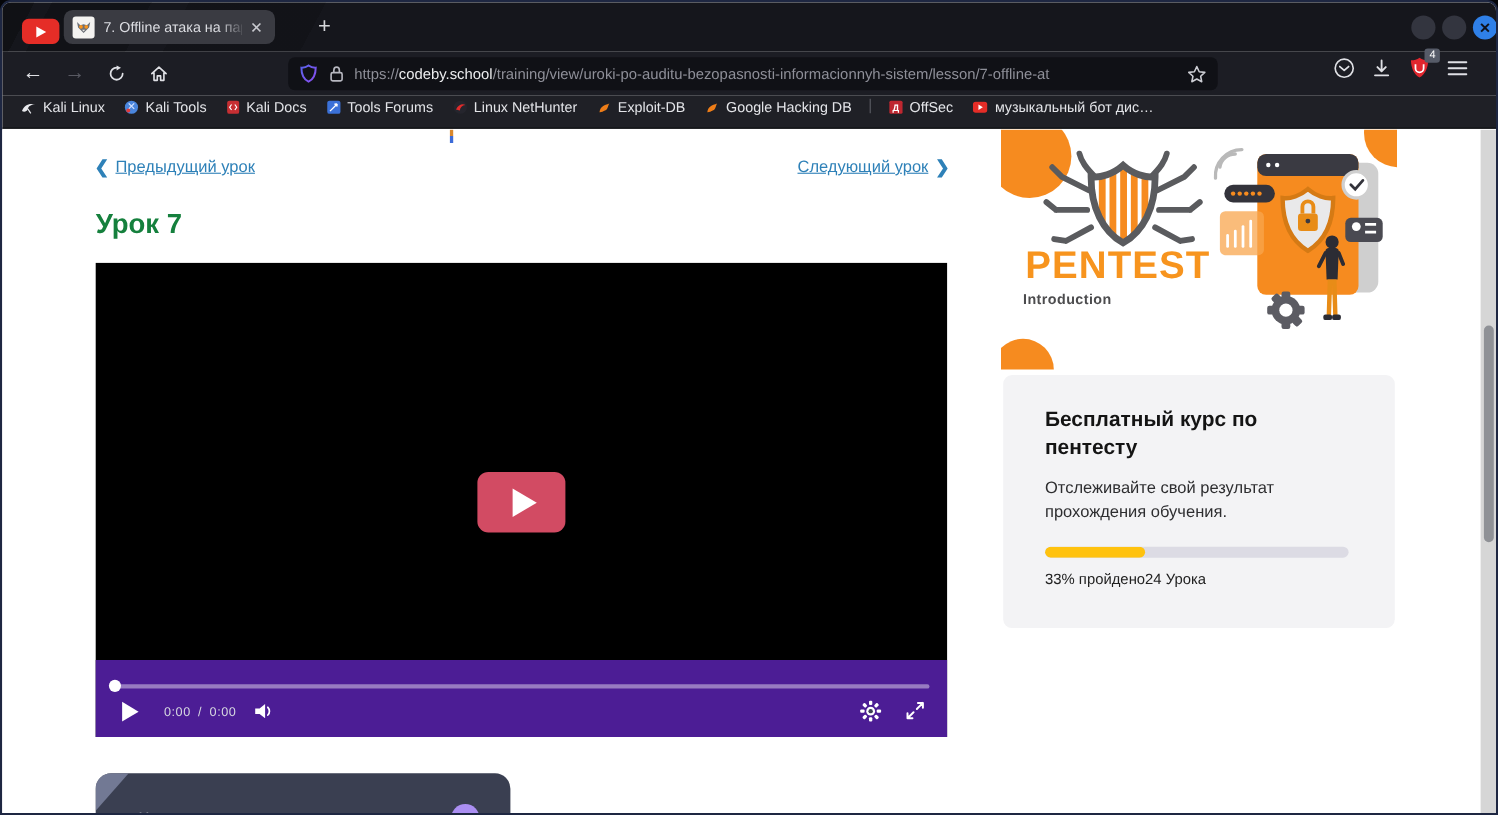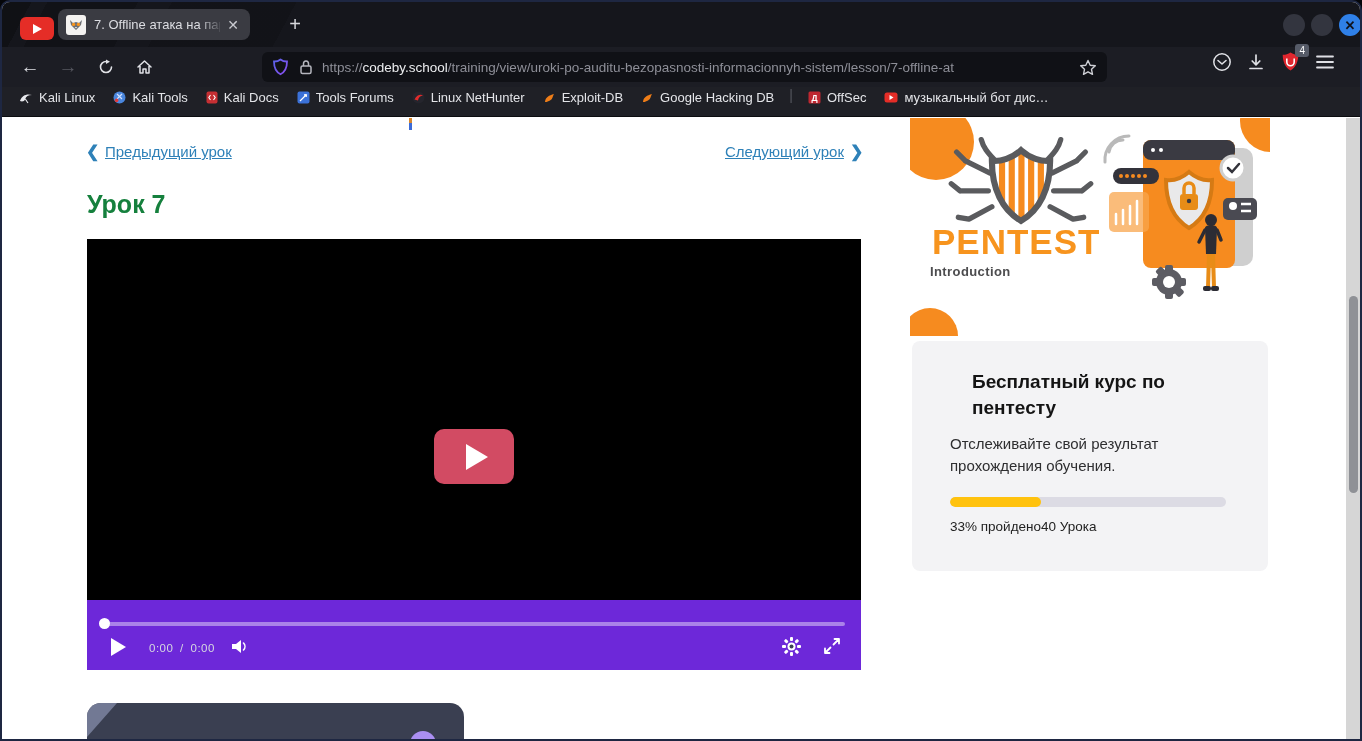--- a/index.html
+++ b/index.html
@@ -45,35 +45,35 @@
   
   #page { position:absolute; left:0; top:116px; width:1358px; height:623px; background:#fff; }
   .caret-frag { left:407px; top:0px; width:3px; height:12px; background:linear-gradient(#d8882e 0 45%, #3c6bd8 45% 100%); }
   .lesson-nav-link { font-size:15px; color:#2e81b8; text-decoration:underline; }
   .chev { color:#2e81b8; font-size:16px; font-weight:bold; text-decoration:none; }
   #lesson-title { left:85px; top:72px; font-size:25px; color:#15803d; font-weight:700; }
   
   #player { left:85px; top:121px; width:774px; height:431px; background:#000; }
   #bigplay { left:347px; top:190px; width:80px; height:55px; background:#d24b63; border-radius:10px; display:flex; align-items:center; justify-content:center; }
   #bigplay .tri { width:0; height:0; border-left:22px solid #fff; border-top:13px solid transparent; border-bottom:13px solid transparent; margin-left:5px; }
-  #ctrlbar { left:0; top:361px; width:774px; height:70px; background:#6d28d9; }
+  #ctrlbar { left:0; top:361px; width:774px; height:70px; background:#4c1d95; }
   #seek { left:16px; top:22px; width:742px; height:4px; background:rgba(255,255,255,.42); border-radius:2px; }
   #seekdot { left:12px; top:18px; width:11px; height:11px; background:#fff; border-radius:50%; }
   .timetxt { color:#d6d8e0; font-size:11.5px; letter-spacing:.5px; }
   
   #chat { left:85px; top:585px; width:377px; height:60px; background:#3a3f51; border-radius:14px 14px 0 0; overflow:hidden; color:#fff; }
   #chat .fold { position:absolute; left:0; top:0; width:0; height:0; border-left:30px solid #7d84a0; border-bottom:34px solid transparent; opacity:.85; }
   #chat .label { position:absolute; left:39px; top:33px; font-size:15px; }
   
   #banner { left:908px; top:0px; width:360px; height:218px; background:#fff; overflow:hidden; }
   .ocircle { background:#f68b1f; border-radius:50%; }
   #brand-title { left:22px; top:104px; font-size:35px; font-weight:800; color:#f7941e; letter-spacing:1px; }
   #brand-sub { left:20px; top:146px; font-size:13px; font-weight:700; color:#4c4c4e; letter-spacing:.4px; }
   #card { left:910px; top:223px; width:356px; height:230px; background:#f3f3f5; border-radius:8px; }
-  #card .title { position:absolute; left:38px; top:28px; width:280px; font-size:19px; font-weight:700; color:#141414; line-height:1.35;margin-left:22px; }
+  #card .title { position:absolute; left:38px; top:28px; width:280px; font-size:19px; font-weight:700; color:#141414; line-height:1.35; }
   #card .desc { position:absolute; left:38px; top:92px; width:270px; font-size:15px; color:#2e2e30; line-height:1.45; }
   #card .track { position:absolute; left:38px; top:156px; width:276px; height:10px; background:#dcdbe4; border-radius:5px; overflow:hidden; }
   #card .fill { height:100%; background:#ffc20e; border-radius:5px; width:33%; }
   #card .pmeta { position:absolute; left:38px; top:178px; width:276px; display:flex; justify-content:flex-start; font-size:13.5px; color:#222; }
   
   #scrolltrack { left:1344px; top:0; width:14px; height:623px; background:#d6d6d6; }
   #scrollthumb { left:1347px; top:178px; width:9px; height:197px; background:#8f9196; border-radius:5px; }
   svg { display:block; }
 </style>
 </head>
@@ -382,20 +382,20 @@
     </div>
 
     <div class="abs" id="card">
       <div class="title">Бесплатный курс по пентесту</div>
       <div class="desc">Отслеживайте свой результат прохождения обучения.</div>
       <div class="track">
         <div class="fill" style="width: 33%;"></div>
       </div>
       <div class="pmeta">
         <span>33% пройдено</span>
-        <span>40 Урока</span>
+        <span>24 Урока</span>
       </div>
     </div>
 
     <div class="abs" id="scrolltrack"></div>
     <div class="abs" id="scrollthumb"></div>
   </div>
 </div>
 
 </body></html>

